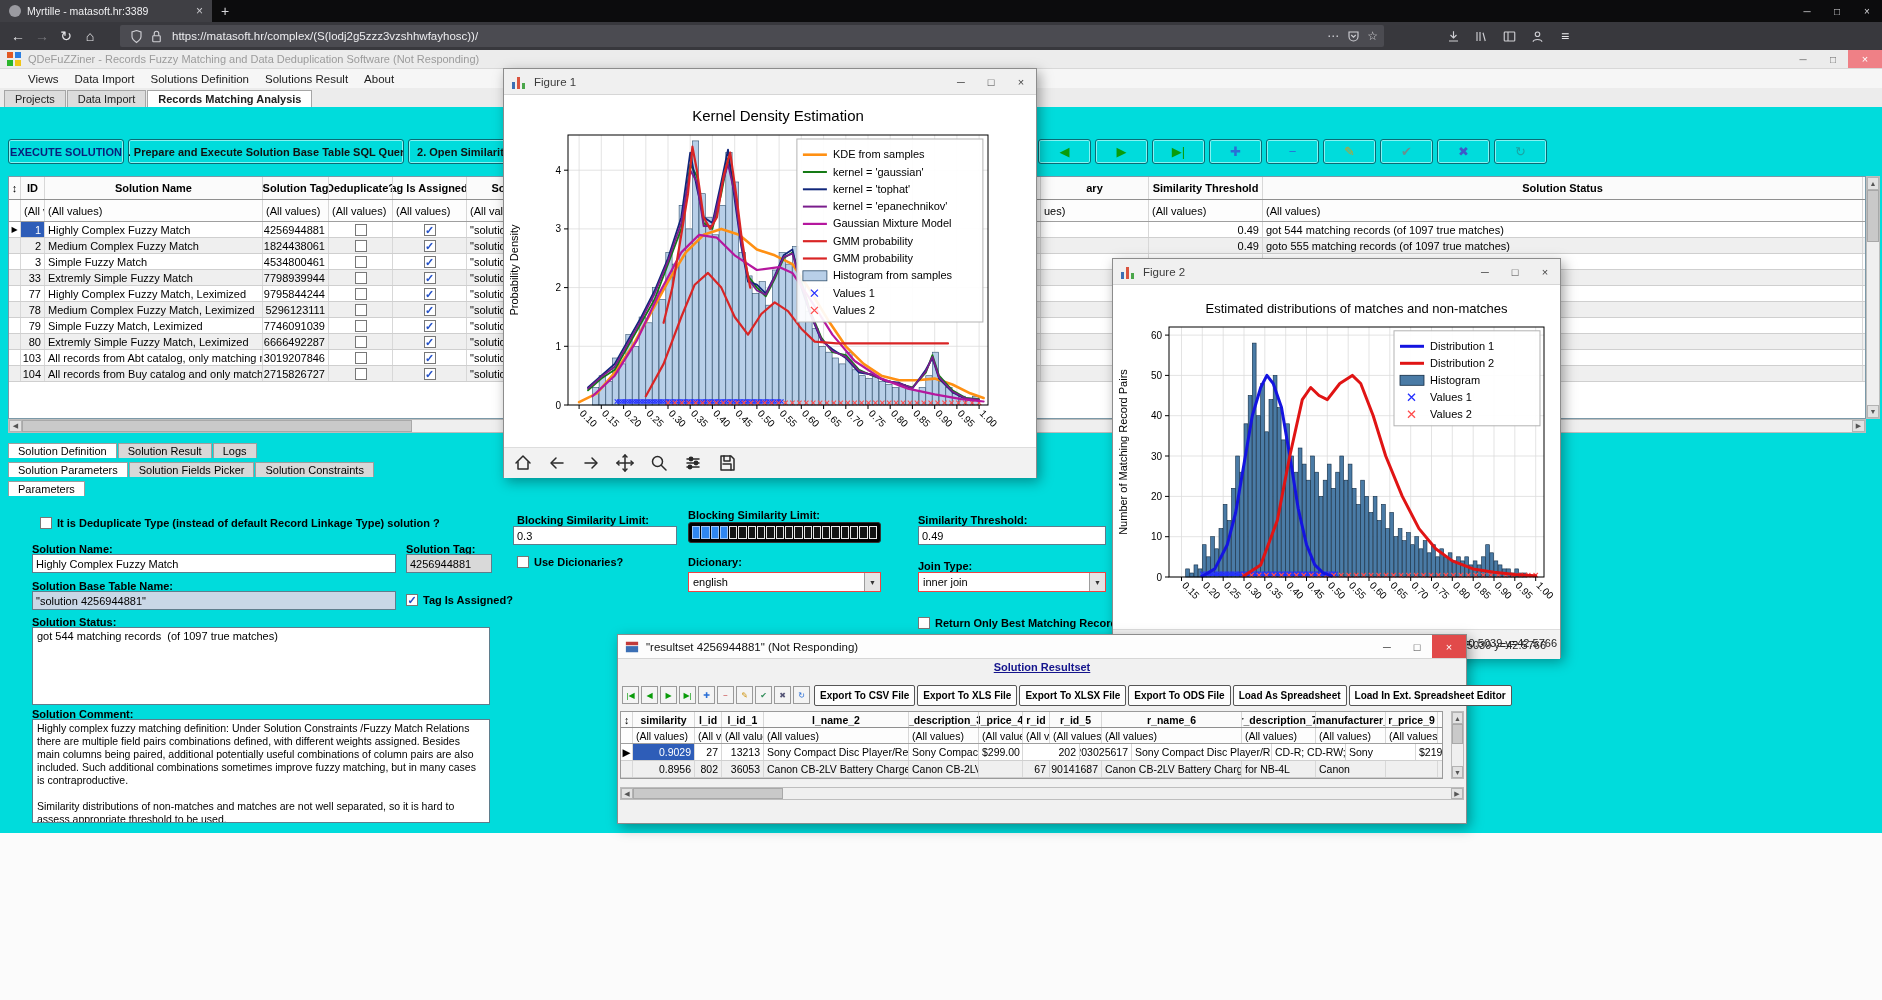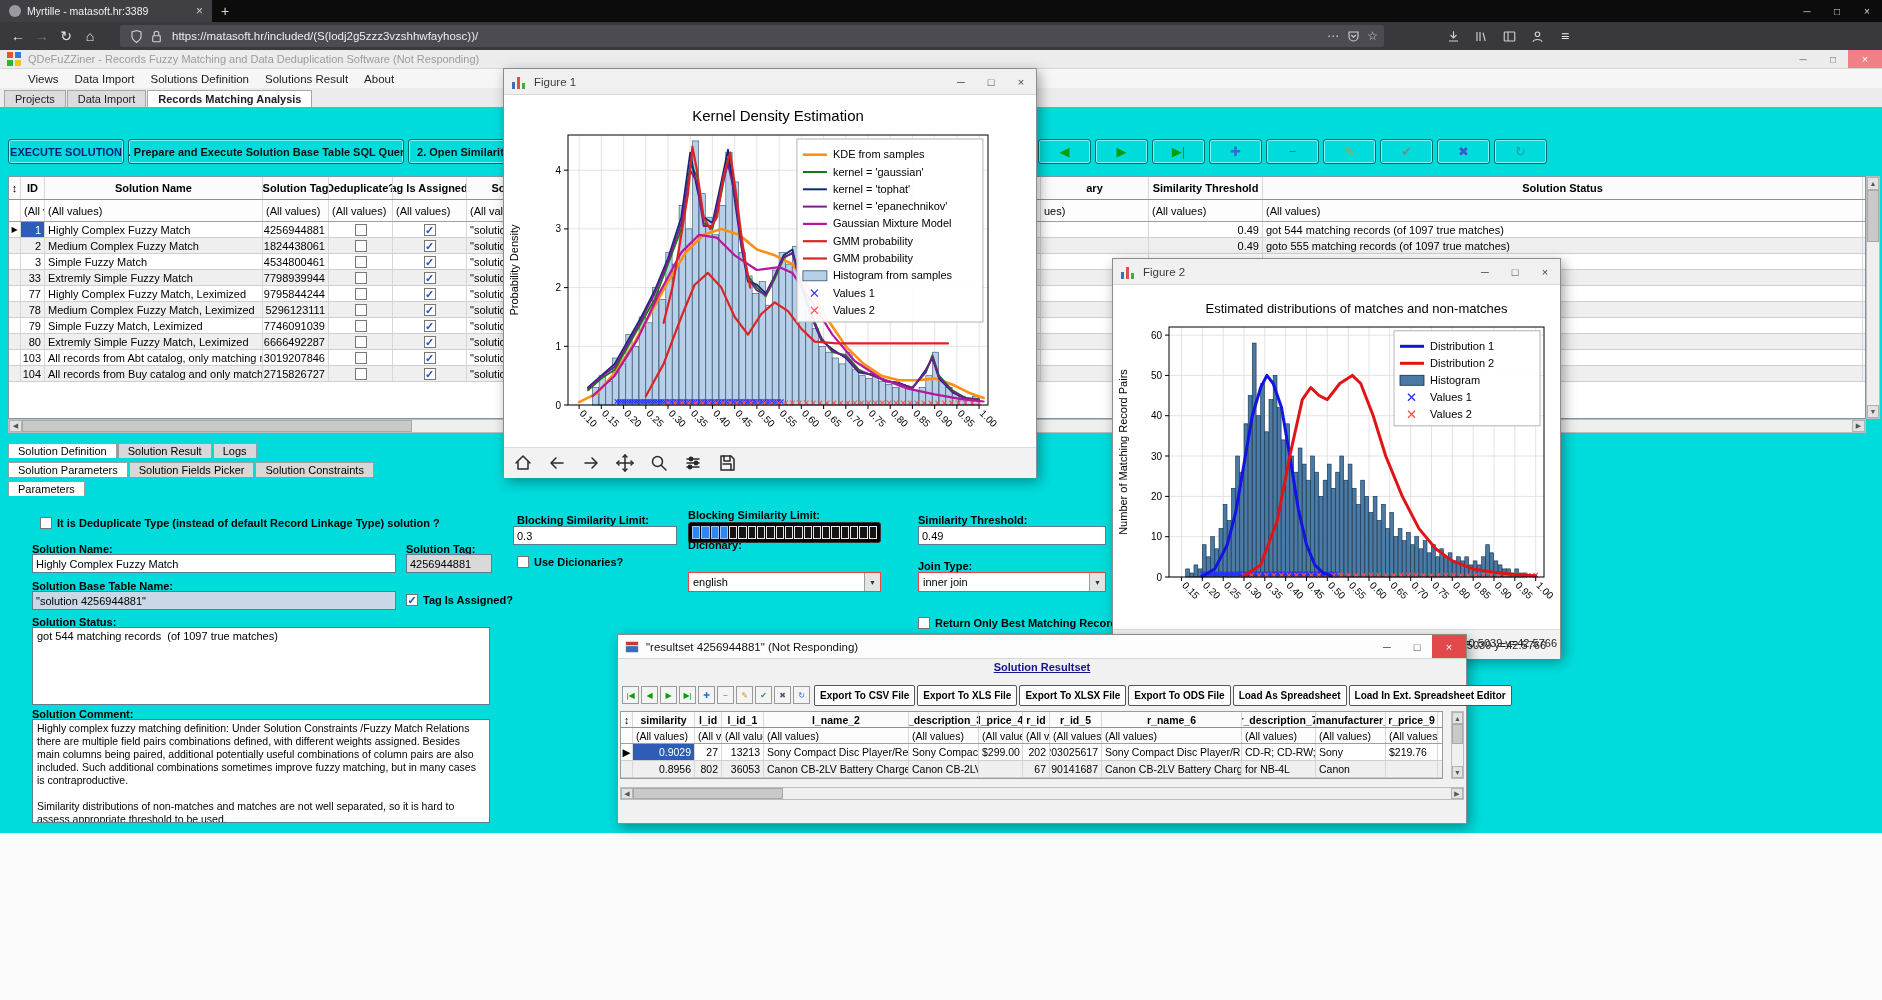--- a/index.html
+++ b/index.html
@@ -114,21 +114,21 @@
           <svg viewBox="0 0 20 20">
             <path d="M10 2l6 2v6c0 4-3 6-6 8-3-2-6-4-6-8V4z"></path>
           </svg>
         </span>
       <span class="bicon">
           <svg viewBox="0 0 20 20">
             <rect x="5" y="9" width="10" height="8" rx="1"></rect>
             <path d="M7 9V6a3 3 0 016 0v3"></path>
           </svg>
         </span>
-      <span class="url">https://matasoft.hr/included/(S(lodj2g5zzz3vzshhwfayhosc))/</span>
+      <span class="url">https://matasoft.hr/complex/(S(lodj2g5zzz3vzshhwfayhosc))/</span>
       <span class="uright">
         <span>⋯</span>
         <span class="bicon">
             <svg viewBox="0 0 20 20">
               <path d="M4 4h12v6a6 6 0 01-12 0z"></path>
               <path d="M7 8l3 3 3-3"></path>
             </svg>
           </span>
         <span>☆</span>
       </span>
@@ -471,21 +471,21 @@
         <i></i>
         <i></i>
         <i></i>
         <i></i>
         <i></i>
       </div>
     <div class="fcb" style="left:517px;top:449px">
       <span class="cbx"></span>
       <span class="flabel" style="position:static">Use Dicionaries?</span>
     </div>
-    <div class="flabel" style="left:688px;top:432px">Dicionary:</div>
+    <div class="flabel" style="left:688px;top:449px">Dicionary:</div>
     <div class="fsel" style="left:688px;top:465px;width:193px;height:20px">
       <span>english</span>
       <span class="arr">▼</span>
     </div>
 
     <div class="flabel" style="left:918px;top:407px">Similarity Threshold:</div>
     <input class="finput" style="left: 918px; top: 419px; width: 188px; height: 19px;" readonly="" value="0.49">
     <div class="flabel" style="left:918px;top:453px">Join Type:</div>
     <div class="fsel" style="left:918px;top:465px;width:188px;height:20px">
       <span>inner join</span>
@@ -1238,21 +1238,21 @@
           <div class="tcell" style="width: 52px;">(All values)</div>
         </div>
         <div class="trow tdata" style="height: 17px;">
           <div class="tcell mk" style="width: 12px; justify-content: center;">▶</div>
           <div class="tcell hl" style="width: 62px; justify-content: flex-end;">0.9029</div>
           <div class="tcell" style="width: 27px; justify-content: flex-end;">27</div>
           <div class="tcell" style="width: 42px; justify-content: flex-end;">13213</div>
           <div class="tcell" style="width: 145px; justify-content: flex-start;">Sony Compact Disc Player/Recor</div>
           <div class="tcell" style="width: 70px; justify-content: flex-start;">Sony Compact D</div>
           <div class="tcell" style="width: 44px; justify-content: flex-start;">$299.00</div>
-          <div class="tcell" style="width: 27px; justify-content: flex-end;">202</div>
+          <div class="tcell" style="width: 27px; justify-content: flex-end; margin-left: 30px;">202</div>
           <div class="tcell" style="width: 52px; justify-content: flex-end;">203025617</div>
           <div class="tcell" style="width: 140px; justify-content: flex-start;">Sony Compact Disc Player/R</div>
           <div class="tcell" style="width: 74px; justify-content: flex-start;">CD-R; CD-RW; C</div>
           <div class="tcell" style="width: 70px; justify-content: flex-start;">Sony</div>
           <div class="tcell" style="width: 52px; justify-content: flex-start;">$219.76</div>
         </div>
         <div class="trow tdata alt" style="height: 17px;">
           <div class="tcell mk" style="width: 12px; justify-content: center;"></div>
           <div class="tcell" style="width: 62px; justify-content: flex-end;">0.8956</div>
           <div class="tcell" style="width: 27px; justify-content: flex-end;">802</div>

